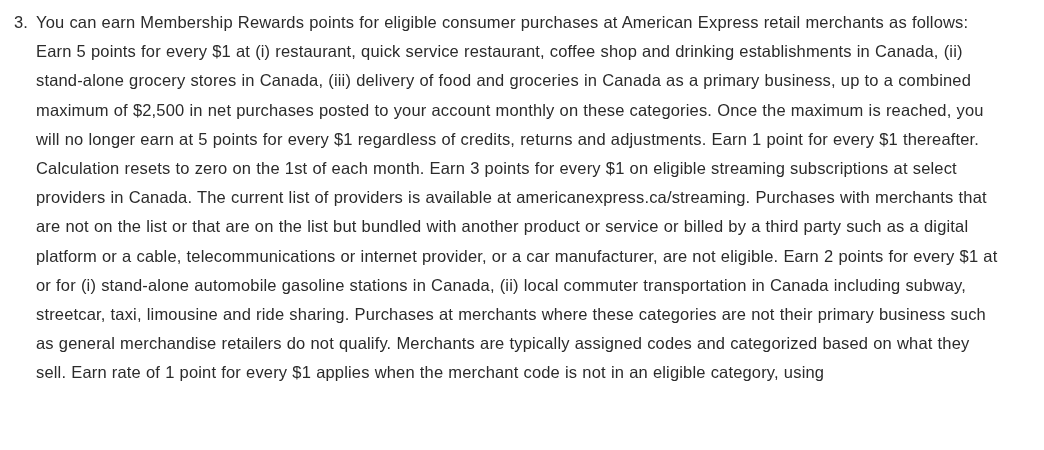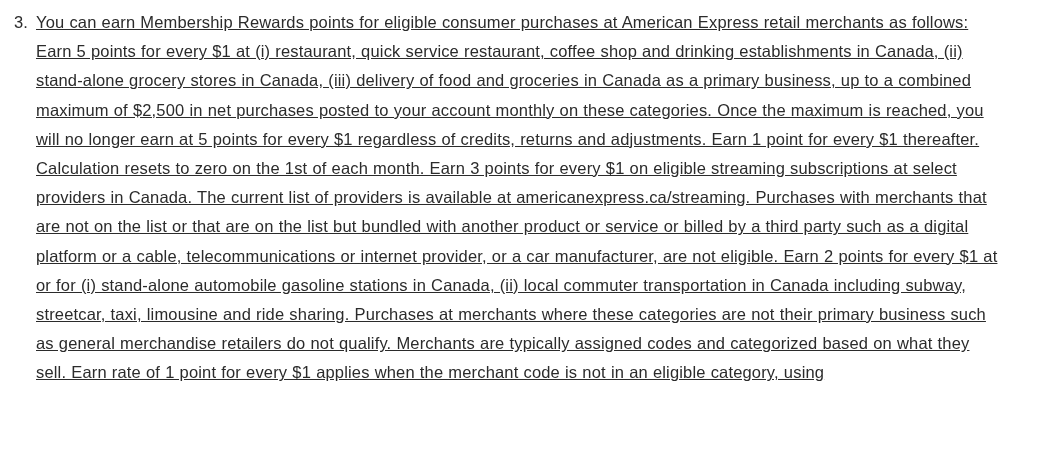--- a/index.html
+++ b/index.html
@@ -36,21 +36,20 @@
     white-space: nowrap;
   }
   .item-body {
     flex: 1 1 auto;
     font-size: 16.5px;
     line-height: 29.2px;
     color: #2b2b2b;
     text-align: left;
     letter-spacing: 0.01em;
     word-spacing: 0.02em;
-    text-decoration: underline;
   }
 </style>
 </head>
 <body>
 
 <div class="terms-block">
   <div class="list-item">
     <span class="item-marker">3.</span>
     <span class="item-body">You can earn Membership Rewards points for eligible consumer purchases at American Express retail merchants as follows: Earn 5 points for every $1 at (i) restaurant, quick service restaurant, coffee shop and drinking establishments in Canada, (ii) stand-alone grocery stores in Canada, (iii) delivery of food and groceries in Canada as a primary business, up to a combined maximum of $2,500 in net purchases posted to your account monthly on these categories. Once the maximum is reached, you will no longer earn at 5 points for every $1 regardless of credits, returns and adjustments. Earn 1 point for every $1 thereafter. Calculation resets to zero on the 1st of each month. Earn 3 points for every $1 on eligible streaming subscriptions at select providers in Canada. The current list of providers is available at americanexpress.ca/streaming. Purchases with merchants that are not on the list or that are on the list but bundled with another product or service or billed by a third party such as a digital platform or a cable, telecommunications or internet provider, or a car manufacturer, are not eligible. Earn 2 points for every $1 at or for (i) stand-alone automobile gasoline stations in Canada, (ii) local commuter transportation in Canada including subway, streetcar, taxi, limousine and ride sharing. Purchases at merchants where these categories are not their primary business such as general merchandise retailers do not qualify. Merchants are typically assigned codes and categorized based on what they sell. Earn rate of 1 point for every $1 applies when the merchant code is not in an eligible category, using</span>
   </div>

